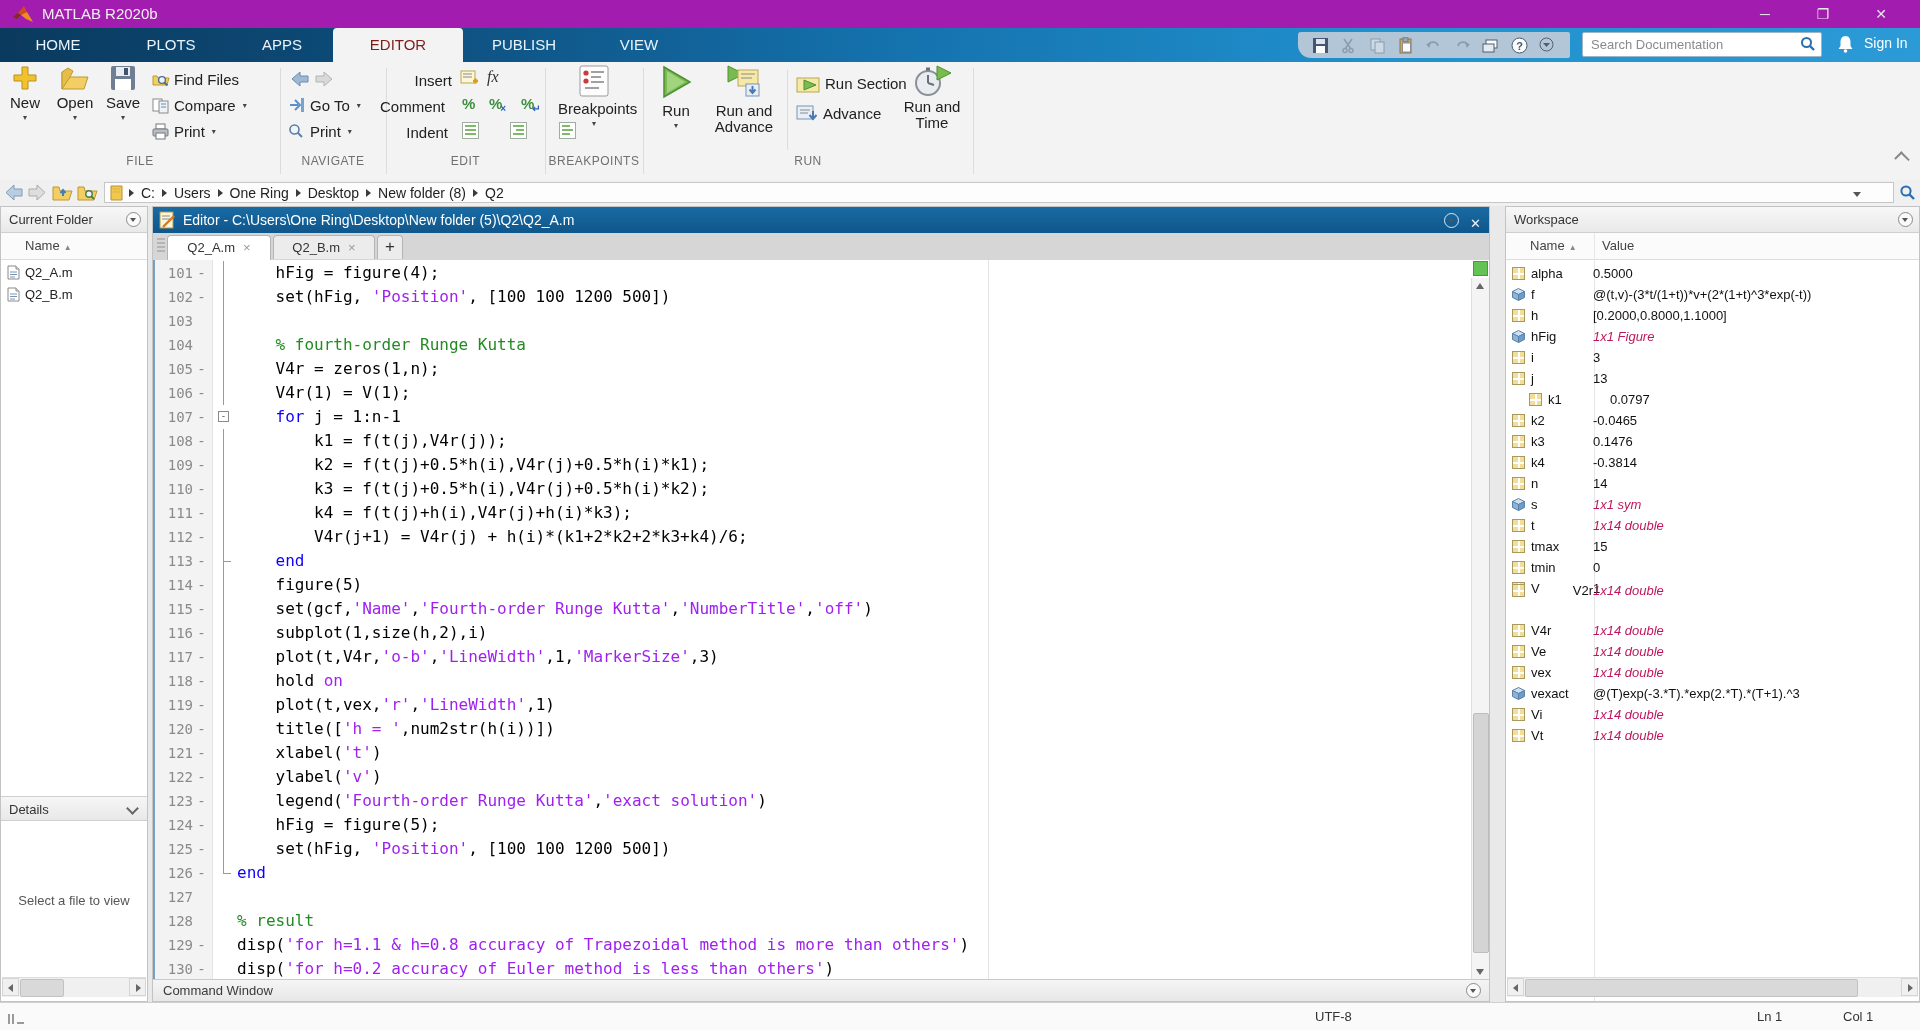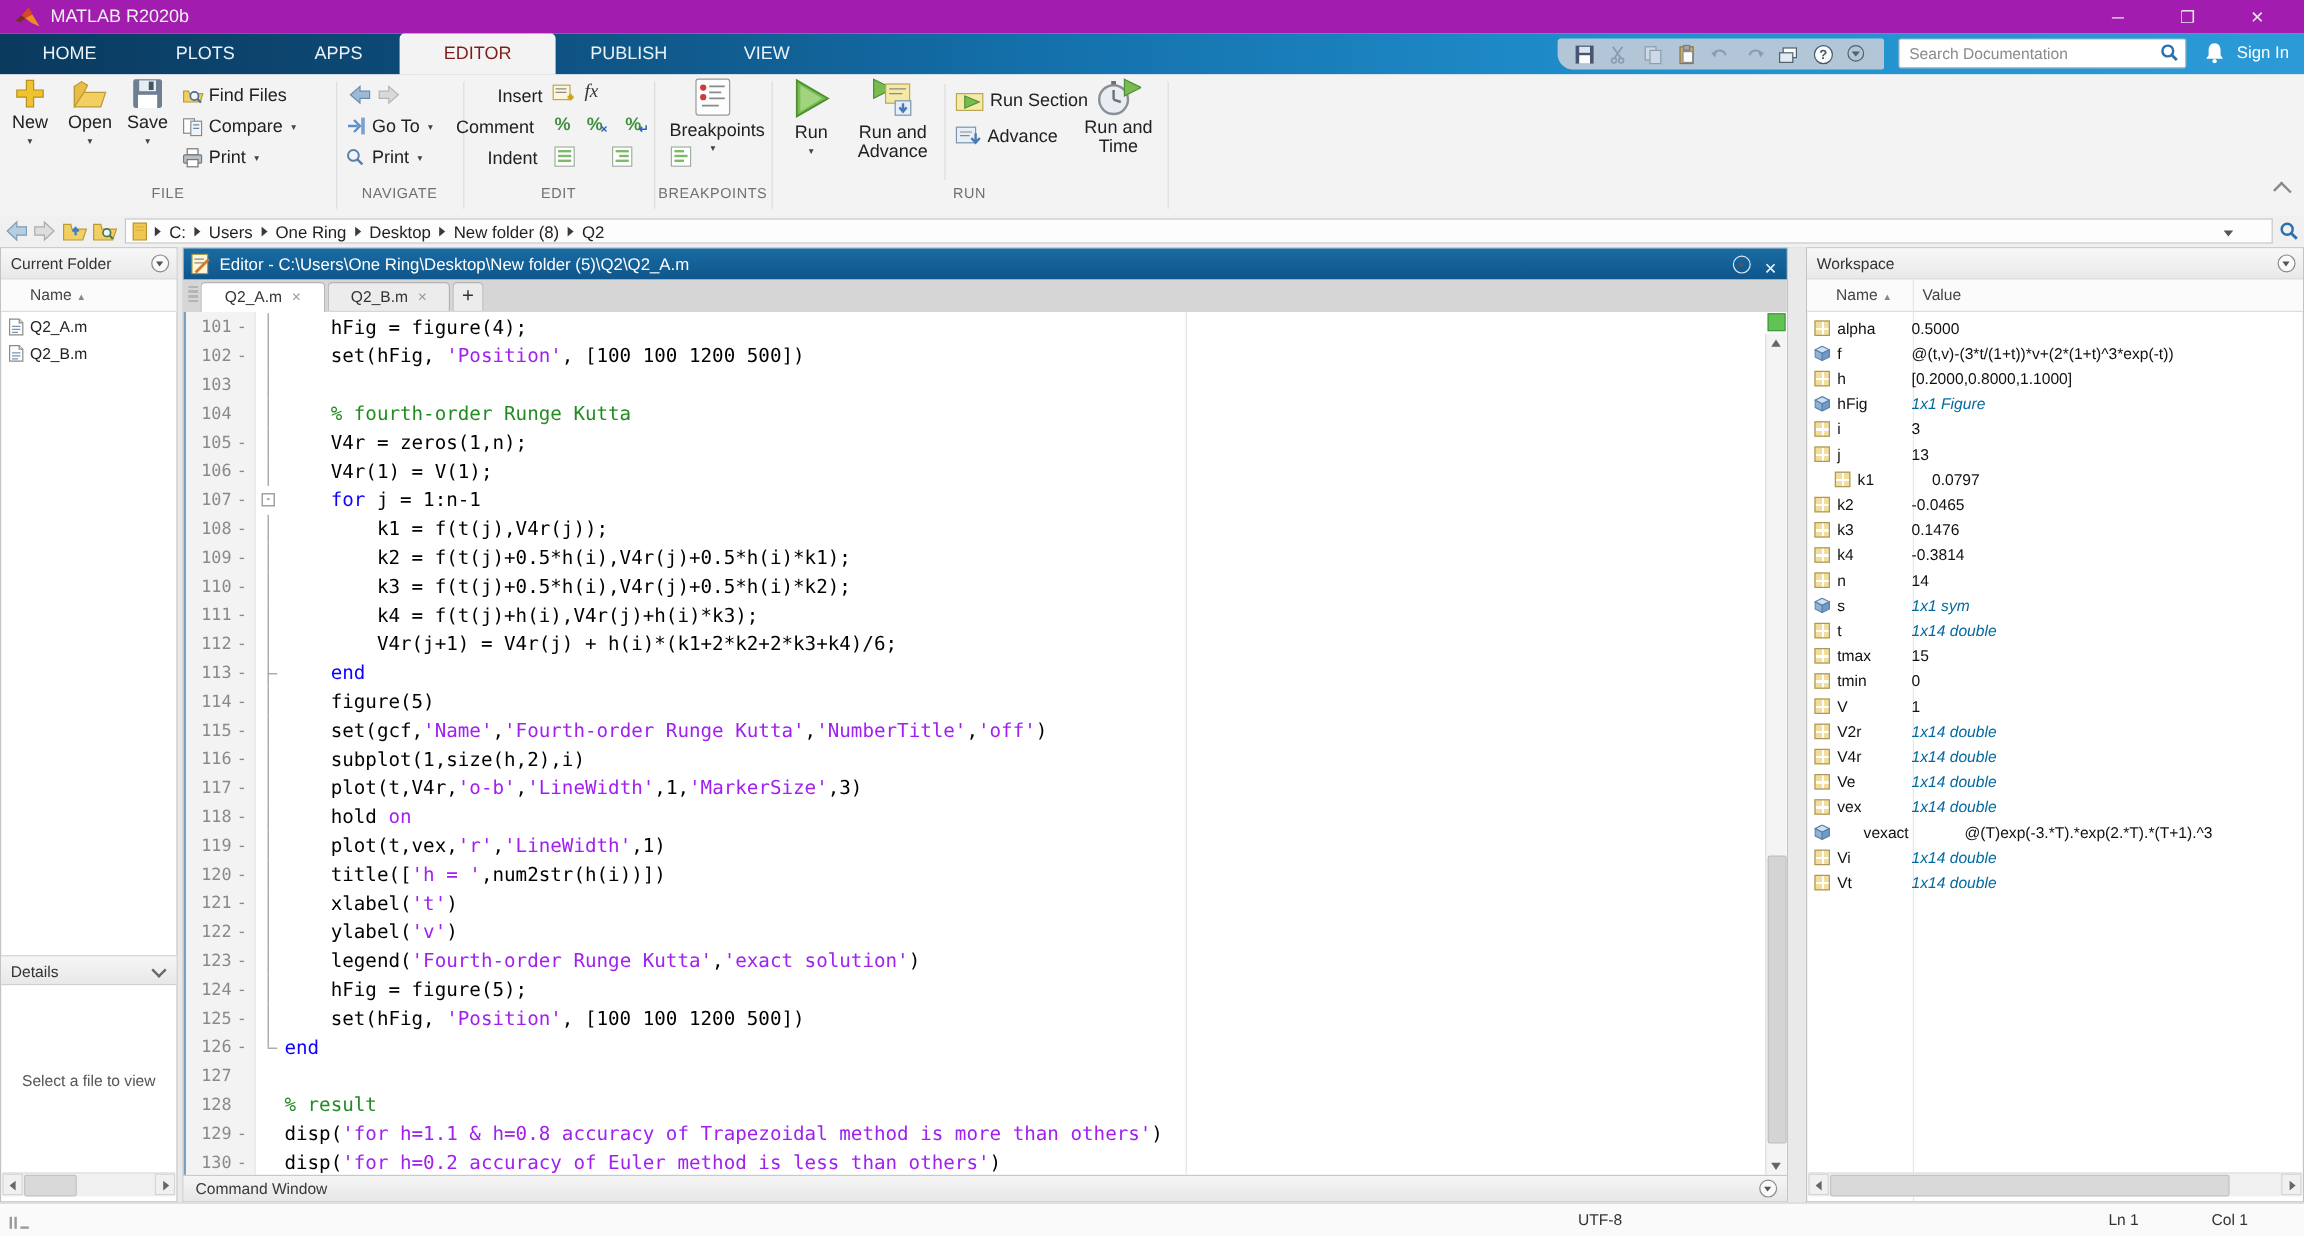--- a/index.html
+++ b/index.html
@@ -101,21 +101,21 @@
      border-top:1px solid #c9c9c9;font-size:13px;color:#3a3a3a;line-height:22px;padding-left:10px;box-sizing:border-box;}
   
   .wrow{position:absolute;left:0;right:0;height:21px;display:flex;align-items:center;font-size:13px;color:#111;}
   .wic{flex:none;margin-left:6px;margin-right:6px;width:13px;height:13px;}
   .wic-grid{background:
       linear-gradient(to right,transparent 5px,#fff 5px,#fff 7px,transparent 7px),
       linear-gradient(to bottom,transparent 5px,#fff 5px,#fff 7px,transparent 7px),#f2dd9a;
       border:1px solid #a89a5f;box-sizing:border-box;}
   .wname{width:62px;flex:none;}
   .wval{white-space:nowrap;}
-  .wvd{white-space:nowrap;color:#0369a1;font-style:italic;}
+  .wvd{white-space:nowrap;color:#be185d;font-style:italic;}
   .wcolsep{position:absolute;left:88px;top:26px;bottom:0;width:1px;background:#e6e6e6;}
   
   .statusbar{position:absolute;left:0;top:1002px;width:1920px;height:28px;background:#fafafa;border-top:1px solid #cfcfcf;font-size:13px;color:#333;}
   .grip i{display:inline-block;width:2px;height:10px;background:#9a9a9a;margin-right:2px;}
   .grip u{display:inline-block;width:7px;height:2px;background:#9a9a9a;text-decoration:none;margin-left:1px;}
   svg{display:block;}
 </style>
 </head>
 <body>
 
@@ -896,41 +896,41 @@
           <div class="wrow" style="top: 350px;">
             <span class="wic wic-grid"></span>
             <span class="wname">tmin</span>
             <span class="wval">0</span>
           </div>
           <div class="wrow" style="top: 371px;">
             <span class="wic wic-grid"></span>
             <span class="wname">V</span>
             <span class="wval">1</span>
           </div>
-          <div class="wrow" style="top: 392px;">
+          <div class="wrow" style="top: 373px; text-align: right;">
             <span class="wic wic-grid"></span>
             <span class="wname">V2r</span>
             <span class="wvd">1x14 double</span>
           </div>
           <div class="wrow" style="top: 413px;">
             <span class="wic wic-grid"></span>
             <span class="wname">V4r</span>
             <span class="wvd">1x14 double</span>
           </div>
           <div class="wrow" style="top: 434px;">
             <span class="wic wic-grid"></span>
             <span class="wname">Ve</span>
             <span class="wvd">1x14 double</span>
           </div>
           <div class="wrow" style="top: 455px; align-items: center;">
             <span class="wic wic-grid"></span>
             <span class="wname">vex</span>
             <span class="wvd">1x14 double</span>
           </div>
-          <div class="wrow" style="top: 476px; gap: 22px;">
+          <div class="wrow" style="top: 476px;">
             <span class="wic">
               <svg width="13" height="13">
                 <polygon points="6.5,0.5 12.5,3.5 6.5,6.5 0.5,3.5" fill="#cfe0f0" stroke="#5b82ab"></polygon>
                 <polygon points="0.5,3.5 6.5,6.5 6.5,12.5 0.5,9.5" fill="#8fb3d6" stroke="#5b82ab"></polygon>
                 <polygon points="12.5,3.5 6.5,6.5 6.5,12.5 12.5,9.5" fill="#6f9cc6" stroke="#5b82ab"></polygon>
               </svg>
             </span>
             <span class="wname">vexact</span>
             <span class="wval">@(T)exp(-3.*T).*exp(2.*T).*(T+1).^3</span>
           </div>

